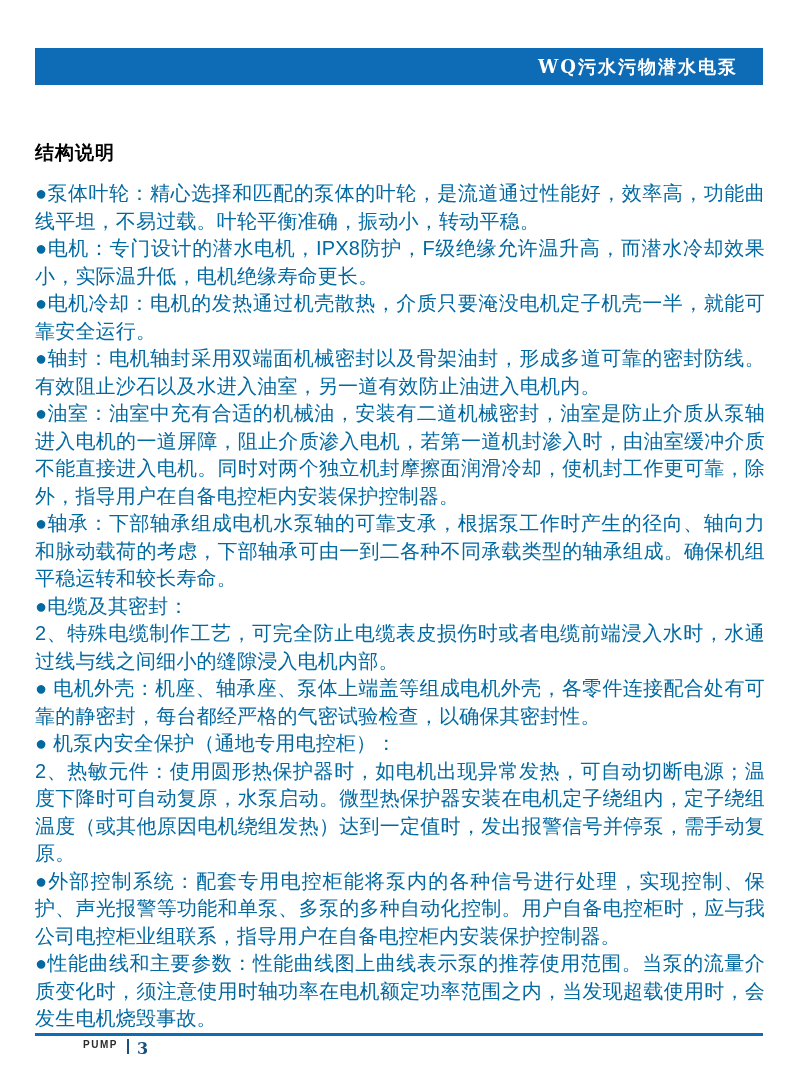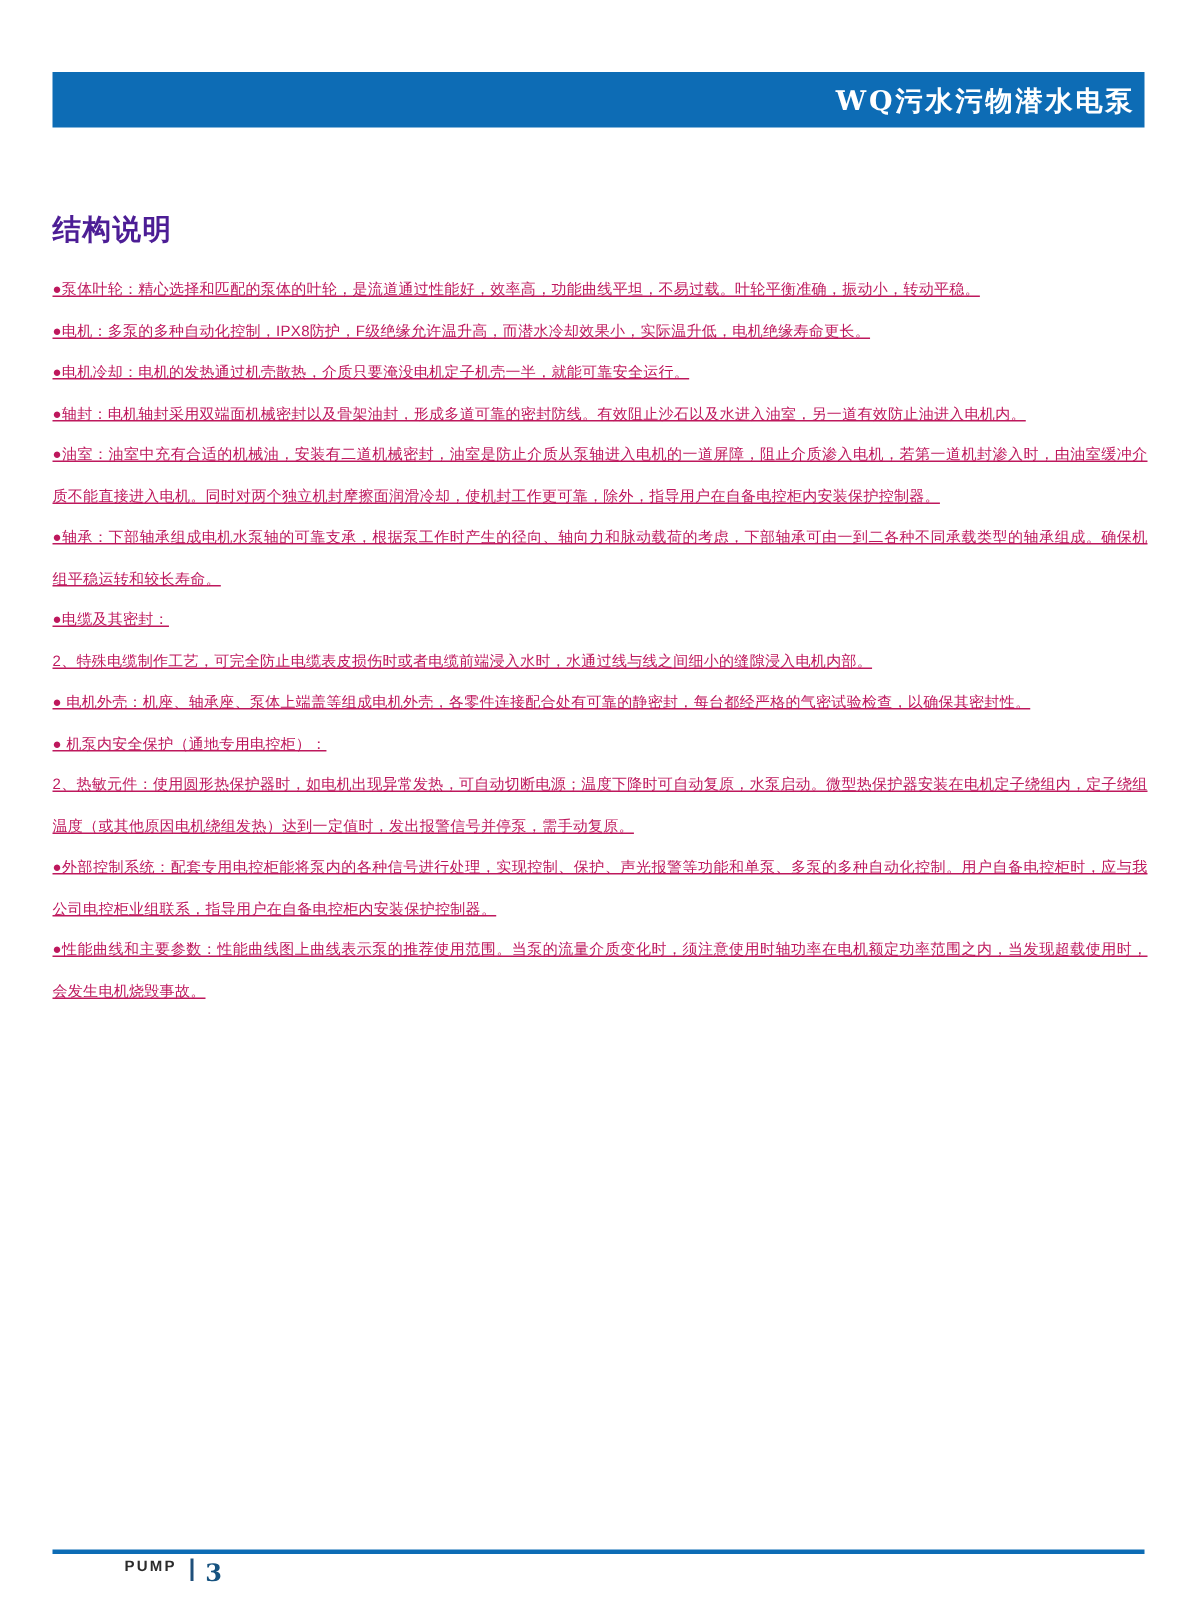--- a/index.html
+++ b/index.html
@@ -19,52 +19,51 @@
   .header-band {
     position: absolute;
     left: 35px;
     top: 48px;
     width: 728px;
     height: 37px;
     background: #0d6cb5;
     display: flex;
     align-items: center;
     justify-content: flex-end;
-    padding-right: 6px;
+    padding-right: 25px;
     box-sizing: border-box;
   }
   .header-title {
     color: #ffffff;
     font-family: "DejaVu Serif", "Liberation Serif", serif;
     font-size: 18px;
     letter-spacing: 2px;
     font-weight: 600;
   }
   
   .main {
     position: absolute;
     left: 35px;
     top: 140px;
     width: 730px;
   }
   .section-title {
     margin: 0 0 14px 0;
     font-size: 19px;
     font-weight: bold;
-    color: #4c1d95;
+    color: #000000;
     letter-spacing: 1px;
   }
   .paragraphs p {
     margin: 0;
-    font-size: 10px;
+    font-size: 20px;
     line-height: 27.5px;
-    color: #be185d;
+    color: #0369a1;
     text-align: justify;
     letter-spacing: 0.2px;
-    text-decoration: underline;
   }
   
   .footer {
     position: absolute;
     left: 35px;
     top: 1033px;
     width: 728px;
   }
   .footer-line {
     width: 100%;
@@ -102,21 +101,21 @@
 <div class="page">
 
   <div class="header-band">
     <span class="header-title">WQ污水污物潜水电泵</span>
   </div>
 
   <div class="main">
     <h1 class="section-title">结构说明</h1>
     <div class="paragraphs">
       <p>●泵体叶轮：精心选择和匹配的泵体的叶轮，是流道通过性能好，效率高，功能曲线平坦，不易过载。叶轮平衡准确，振动小，转动平稳。</p>
-      <p>●电机：多泵的多种自动化控制，IPX8防护，F级绝缘允许温升高，而潜水冷却效果小，实际温升低，电机绝缘寿命更长。</p>
+      <p>●电机：专门设计的潜水电机，IPX8防护，F级绝缘允许温升高，而潜水冷却效果小，实际温升低，电机绝缘寿命更长。</p>
       <p>●电机冷却：电机的发热通过机壳散热，介质只要淹没电机定子机壳一半，就能可靠安全运行。</p>
       <p>●轴封：电机轴封采用双端面机械密封以及骨架油封，形成多道可靠的密封防线。有效阻止沙石以及水进入油室，另一道有效防止油进入电机内。</p>
       <p>●油室：油室中充有合适的机械油，安装有二道机械密封，油室是防止介质从泵轴进入电机的一道屏障，阻止介质渗入电机，若第一道机封渗入时，由油室缓冲介质不能直接进入电机。同时对两个独立机封摩擦面润滑冷却，使机封工作更可靠，除外，指导用户在自备电控柜内安装保护控制器。</p>
       <p>●轴承：下部轴承组成电机水泵轴的可靠支承，根据泵工作时产生的径向、轴向力和脉动载荷的考虑，下部轴承可由一到二各种不同承载类型的轴承组成。确保机组平稳运转和较长寿命。</p>
       <p>●电缆及其密封：</p>
       <p>2、特殊电缆制作工艺，可完全防止电缆表皮损伤时或者电缆前端浸入水时，水通过线与线之间细小的缝隙浸入电机内部。</p>
       <p>● 电机外壳：机座、轴承座、泵体上端盖等组成电机外壳，各零件连接配合处有可靠的静密封，每台都经严格的气密试验检查，以确保其密封性。</p>
       <p>● 机泵内安全保护（通地专用电控柜）：</p>
       <p>2、热敏元件：使用圆形热保护器时，如电机出现异常发热，可自动切断电源；温度下降时可自动复原，水泵启动。微型热保护器安装在电机定子绕组内，定子绕组温度（或其他原因电机绕组发热）达到一定值时，发出报警信号并停泵，需手动复原。</p>
       <p>●外部控制系统：配套专用电控柜能将泵内的各种信号进行处理，实现控制、保护、声光报警等功能和单泵、多泵的多种自动化控制。用户自备电控柜时，应与我公司电控柜业组联系，指导用户在自备电控柜内安装保护控制器。</p>

